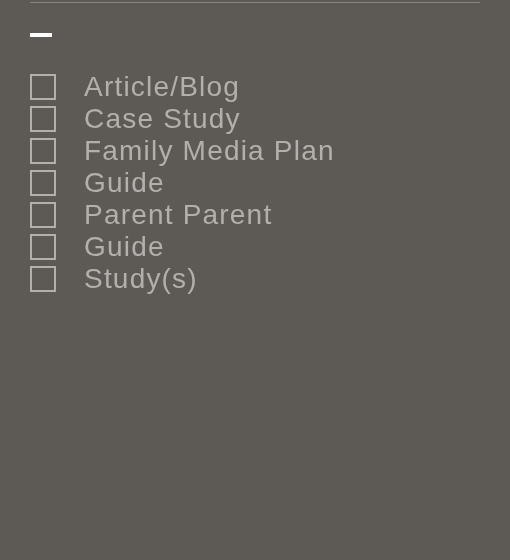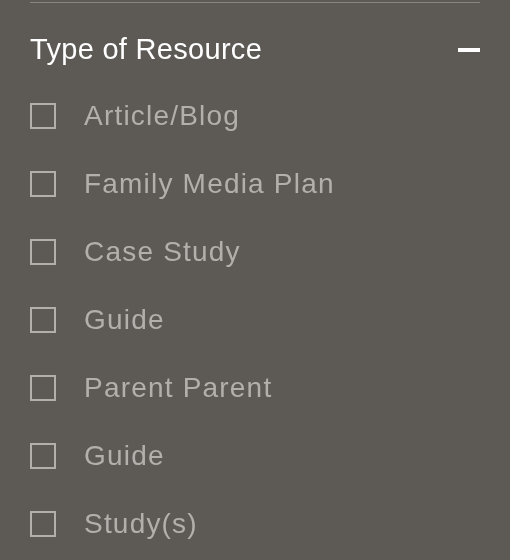--- a/index.html
+++ b/index.html
@@ -35,21 +35,20 @@
     .collapse-icon {
       color: #ffffff;
       font-size: 32px;
       line-height: 1;
       display: flex;
       align-items: center;
     }
     .filter-options {
       display: flex;
       flex-direction: column;
-      gap: 36px;
     }
     .filter-option {
       display: flex;
       align-items: center;
       gap: 28px;
       cursor: pointer;
     }
     .checkbox {
       width: 26px;
       height: 26px;
@@ -63,40 +62,39 @@
       font-weight: 400;
       letter-spacing: 1.2px;
     }
   </style>
 </head>
 <body>
 
 <div class="divider"></div>
 
 <div class="filter-header">
-  <div class="filter-title">Type of Resource</div>
   <div class="collapse-icon">
     <svg width="22" height="4" viewBox="0 0 22 4">
       <rect x="0" y="0" width="22" height="4" fill="#ffffff"></rect>
     </svg>
   </div>
 </div>
 
 <div class="filter-options">
   <div class="filter-option">
     <div class="checkbox"></div>
     <span class="option-label">Article/Blog</span>
   </div>
   <div class="filter-option">
     <div class="checkbox"></div>
-    <span class="option-label">Family Media Plan</span>
+    <span class="option-label">Case Study</span>
   </div>
   <div class="filter-option">
     <div class="checkbox"></div>
-    <span class="option-label">Case Study</span>
+    <span class="option-label">Family Media Plan</span>
   </div>
   <div class="filter-option">
     <div class="checkbox"></div>
     <span class="option-label">Guide</span>
   </div>
   <div class="filter-option">
     <div class="checkbox"></div>
     <span class="option-label">Parent Parent</span>
   </div>
   <div class="filter-option">

